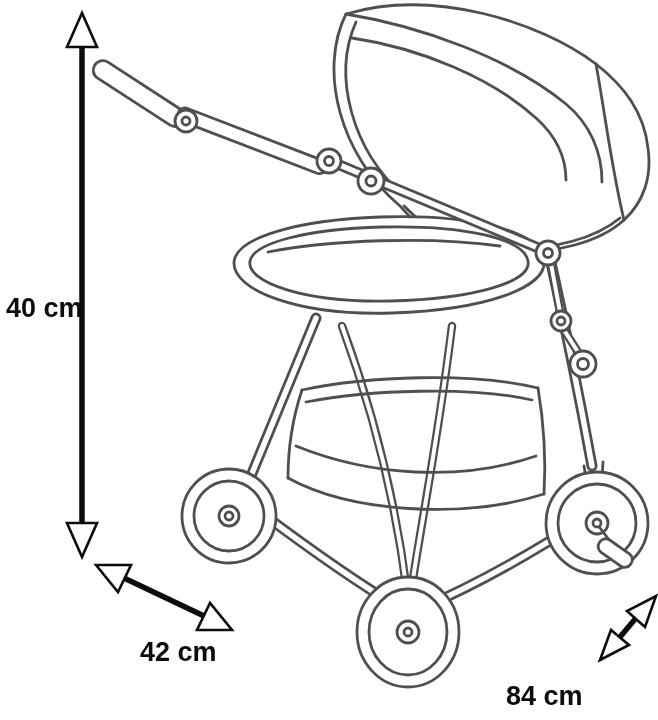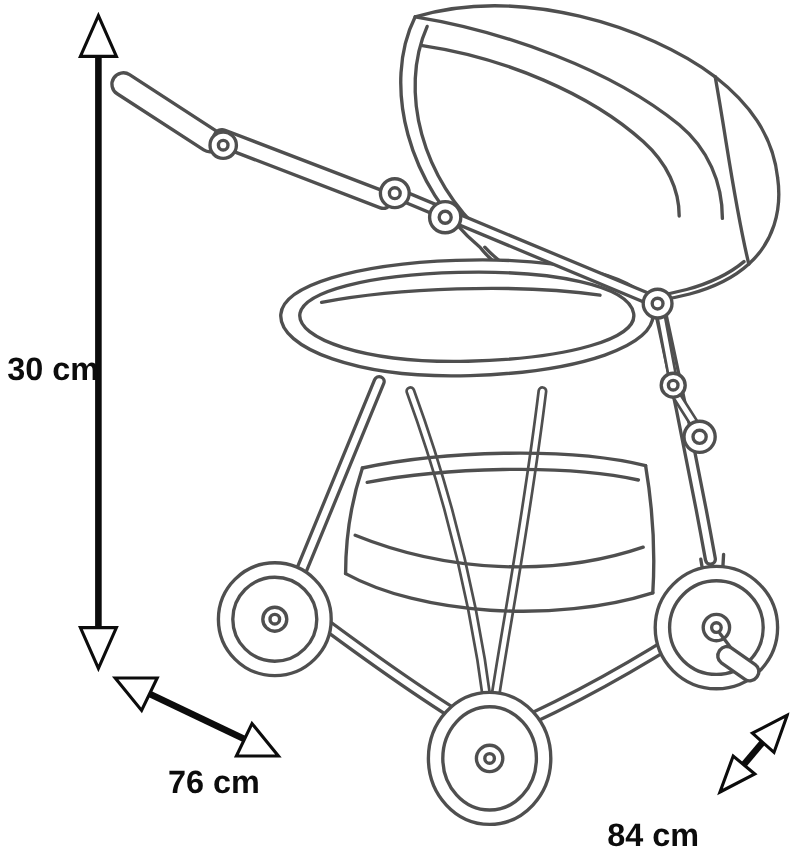--- a/index.html
+++ b/index.html
@@ -145,18 +145,18 @@
       <polygon class="arrow-head" points="232,630 197,630 210,603"></polygon>
     </g>
 
     <g>
       <line class="arrow-shaft" x1="620" y1="637" x2="636" y2="618"></line>
       <polygon class="arrow-head" points="600,660 629,645 611,630"></polygon>
       <polygon class="arrow-head" points="656,596 645,627 627,611"></polygon>
     </g>
   </svg>
 
-  <div class="dim-label label-height">30 cm</div>
+  <div class="dim-label label-height">40 cm</div>
 
-  <div class="dim-label label-depth">76 cm</div>
+  <div class="dim-label label-depth">42 cm</div>
 
   <div class="dim-label label-width">84 cm</div>
 </div>
 
 </body></html>

